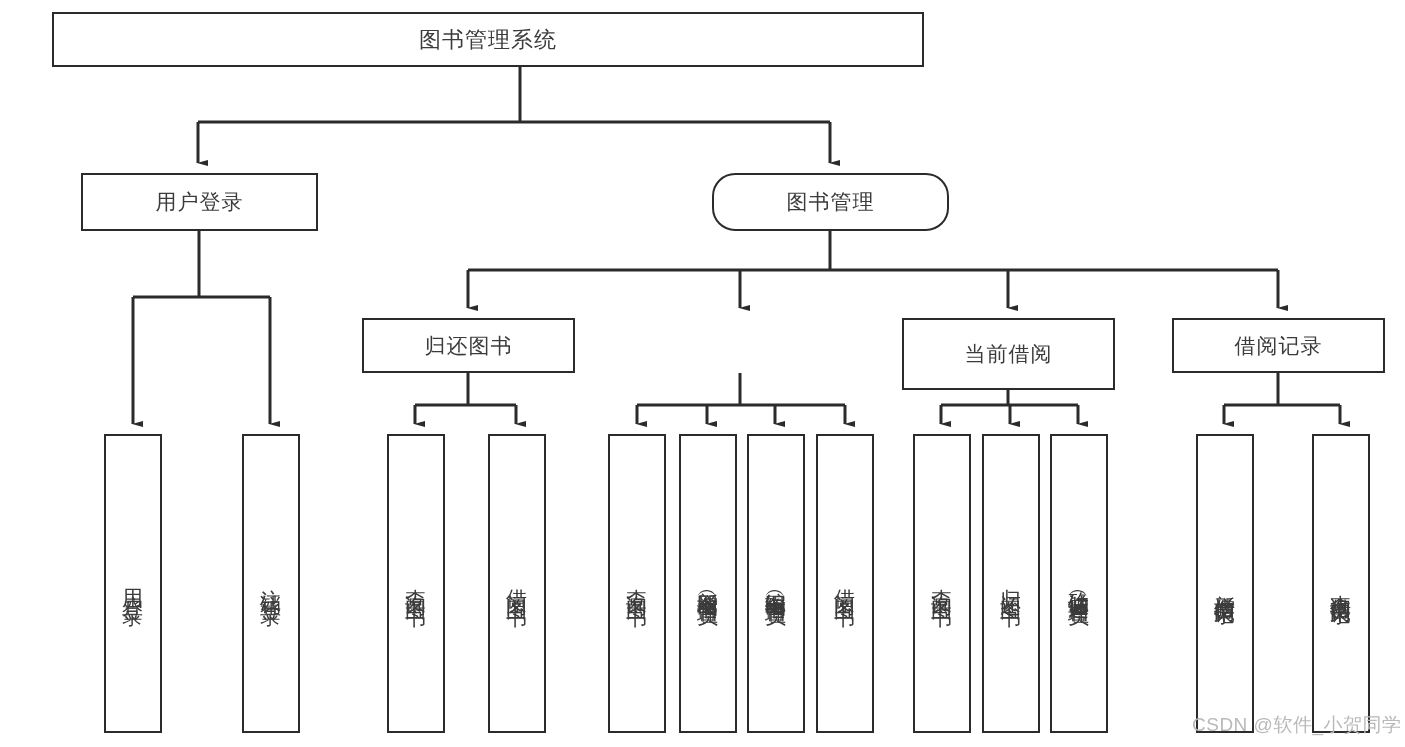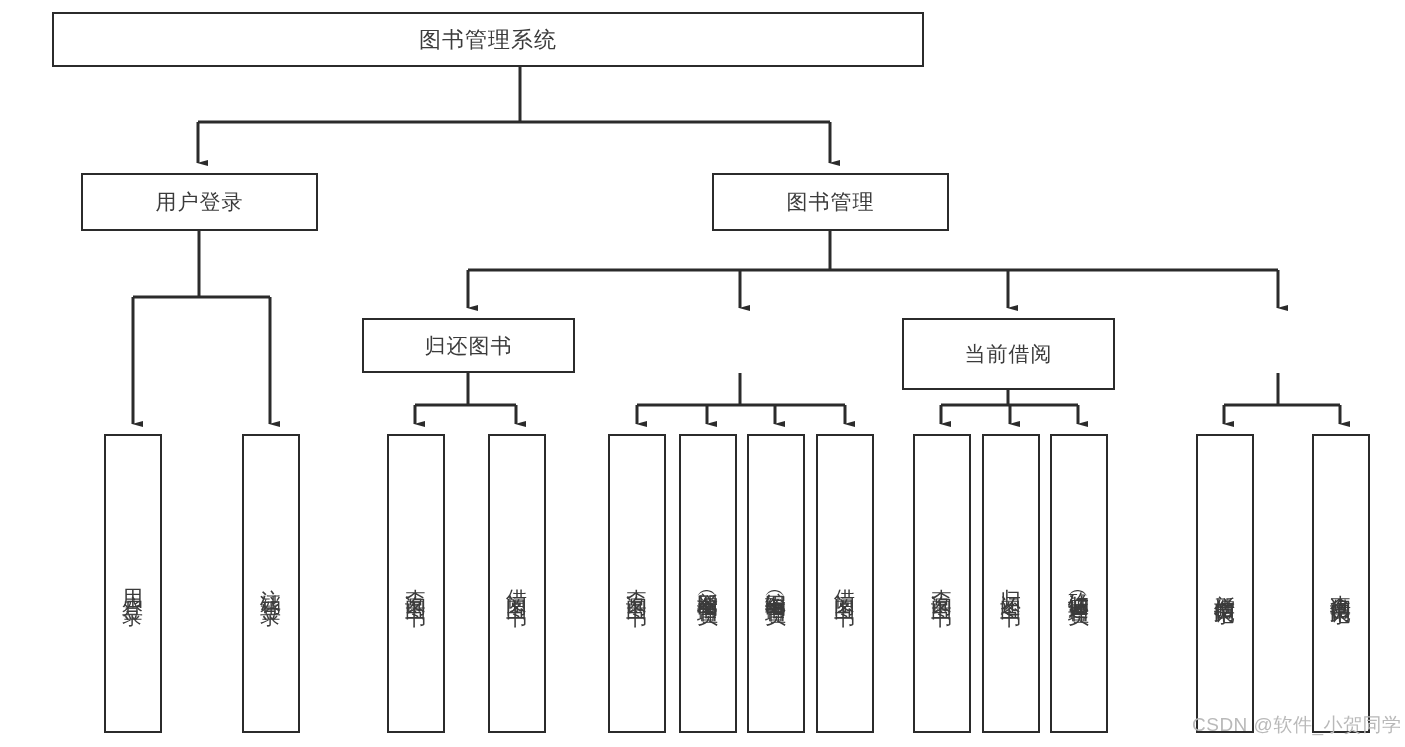--- a/index.html
+++ b/index.html
@@ -101,29 +101,32 @@
     </g>
   </svg>
 
   <div class="node h root" style="left:18px;top:12px;width:872px;height:55px;margin-left:34px;">
     <span>图书管理系统</span>
   </div>
 
   <div class="node h" style="left:81px;top:173px;width:237px;height:58px;">
     <span>用户登录</span>
   </div>
-  <div class="node h" style="left:712px;top:173px;width:237px;height:58px;">
+  <div class="node h" style="left:712px;top:173px;width:237px;height:58px;border-radius:23px;">
     <span>图书管理</span>
   </div>
 
   <div class="node h" style="left:362px;top:318px;width:213px;height:55px;">
     <span>归还图书</span>
   </div>
   <div class="node h" style="left:902px;top:318px;width:213px;height:72px;">
     <span>当前借阅</span>
+  </div>
+  <div class="node h" style="left:1172px;top:318px;width:213px;height:55px;">
+    <span>借阅记录</span>
   </div>
 
   <div class="node v" style="left:104px;top:434px;width:58px;height:299px;">
     <span>用户登录</span>
   </div>
   <div class="node v" style="left:242px;top:434px;width:58px;height:299px;">
     <span>注销登录</span>
   </div>
 
   <div class="node v" style="left:387px;top:434px;width:58px;height:299px;">

